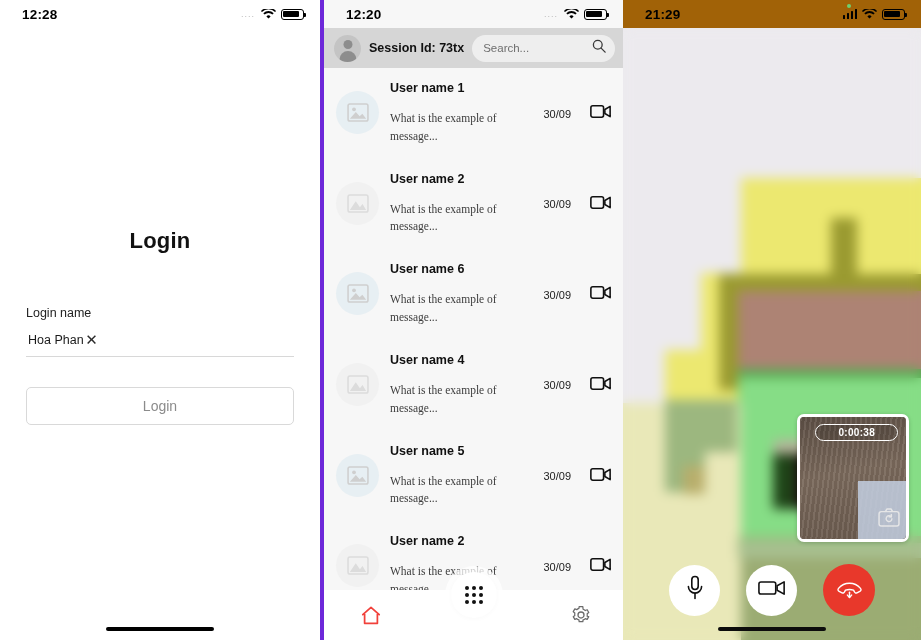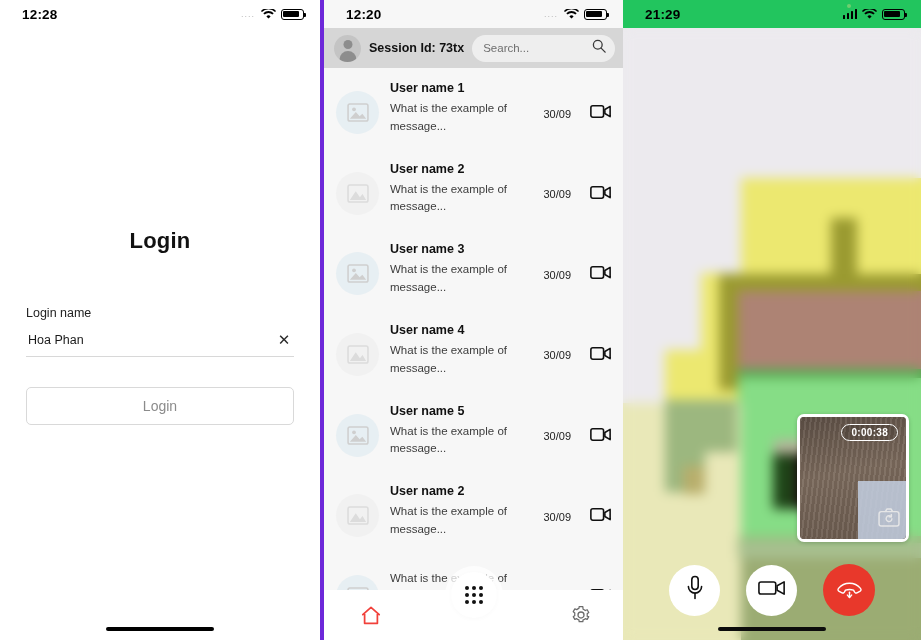--- a/index.html
+++ b/index.html
@@ -44,21 +44,21 @@
   .batt i { display: block; height: 100%; width: 86%; background: #000; border-radius: 1px; }
 
   
   .login-body { padding: 0 26px; }
   .login-title {
     text-align: center; font-size: 22px; font-weight: 700;
     color: #111; margin-top: 200px; letter-spacing: .2px;
   }
   .field-label { font-size: 12.5px; color: #222; margin-top: 52px; }
   .field-row {
-    display: flex; align-items: center; justify-content: space-between;
+    display: flex; align-items: center; justify-content: flex-start;
     border-bottom: 1px solid #d8d8d8; padding: 12px 2px 9px 2px;
   }
   .field-value { font-size: 12.5px; color: #1a1a1a; }
   .clear-x {
     font-size: 15px; color: #2a2a2a; line-height: 1; cursor: pointer;
     width: 16px; text-align: center;
   }
   .login-btn {
     margin-top: 30px; width: 100%; height: 38px;
     border: 1px solid #d9d9d9; border-radius: 5px; background: #fff;
@@ -107,22 +107,23 @@
   }
   .row-avatar {
     width: 43px; height: 43px; border-radius: 50%; flex: 0 0 auto;
     display: flex; align-items: center; justify-content: center; margin-top: 10px;
   }
   .row-avatar.tint-a { background: #e7eff3; }
   .row-avatar.tint-b { background: #f1f1f1; }
   .row-main { flex: 1 1 auto; min-width: 0; }
   .row-name { font-size: 12.5px; font-weight: 700; color: #111; }
   .row-msg {
-    font-size: 11.5px; color: #3c3c3c; margin-top: 5px; line-height: 1.55;
+    font-size: 11.5px; color: #3c3c3c; margin-top: 15px; line-height: 1.55;
     max-width: 140px;
+    font-family: Liberation Serif, serif;
   }
   .row-right {
     display: flex; align-items: center; gap: 19px; flex: 0 0 auto;
     margin-top: 23px;
   }
   .row-date { font-size: 11px; color: #222; }
 
   .tabbar {
     position: absolute; bottom: 0; left: 0; width: 303px; height: 50px;
     background: #ffffff; display: flex; align-items: center;
@@ -132,21 +133,21 @@
   .fab {
     position: absolute; bottom: 22px; left: 50%; transform: translateX(-50%);
     width: 46px; height: 46px; border-radius: 50%; background: #ffffff;
     box-shadow: 0 0 0 6px rgba(255,255,255,.75), 0 1px 5px rgba(0,0,0,.10);
     display: grid; grid-template-columns: repeat(3, 4px); grid-template-rows: repeat(3, 4px);
     gap: 3px; align-content: center; justify-content: center; z-index: 18; cursor: pointer;
   }
   .fab span { width: 4px; height: 4px; border-radius: 50%; background: #111; }
 
   
-  .call-statusbar { background: #22c55e; }
+  .call-statusbar { background: #a16207; }
   .call-statusbar .sb-time { font-weight: 700; }
   .green-dot {
     position: absolute; right: 70px; top: 4px; width: 4px; height: 4px;
     border-radius: 50%; background: #6fcf6f;
   }
   .video-stage { position: absolute; inset: 28px 0 0 0; background: #eceaee; overflow: hidden; }
   .blk { position: absolute; }
   .pip {
     position: absolute; right: 12px; bottom: 98px; width: 112px; height: 128px;
     border: 3px solid #ffffff; border-radius: 7px; overflow: hidden;
@@ -155,21 +156,21 @@
   .pip-wood { position: absolute; inset: 0;
     background:
       repeating-linear-gradient(97deg, rgba(255,255,255,.07) 0 2px, rgba(0,0,0,.06) 2px 5px),
       linear-gradient(170deg, #5d4f45 0%, #7b6a5c 45%, #6a5a4e 100%);
   }
   .pip-panel {
     position: absolute; right: 0; bottom: 0; width: 48px; height: 58px;
     background: #c3cfe2; opacity: .85;
   }
   .pip-timer {
-    position: absolute; top: 7px; right: 8px; padding: 2px 9px;
+    position: absolute; top: 7px; right: 8px; padding: 2px 22px;
     border: 1.4px solid #ffffff; border-radius: 10px;
     font-size: 10px; font-weight: 700; color: #ffffff; letter-spacing: .3px;
     background: rgba(0,0,0,.13); z-index: 3;
   }
   .pip-flip {
     position: absolute; right: 6px; bottom: 8px; z-index: 3; cursor: pointer;
     opacity: .92;
   }
   .call-controls {
     position: absolute; bottom: 20px; left: 0; width: 298px; height: 60px;
@@ -288,21 +289,21 @@
         </div>
         <div class="row">
           <div class="row-avatar tint-a">
             <svg width="22" height="19" viewBox="0 0 24 21">
               <rect x="1" y="1" width="22" height="19" rx="2" fill="none" stroke="#cfcfcf" stroke-width="1.7"></rect>
               <circle cx="7.6" cy="7" r="2.1" fill="#cfcfcf"></circle>
               <path d="M3 17.4 9.6 10l4.2 4.6 3-2.7 4.2 5.5z" fill="#cfcfcf"></path>
             </svg>
           </div>
           <div class="row-main">
-            <div class="row-name">User name 3</div>
+            <div class="row-name">User name 6</div>
             <div class="row-msg">What is the example of message...</div>
           </div>
           <div class="row-right">
             <span class="row-date">30/09</span>
             <span><svg width="21" height="15" viewBox="0 0 24 17">
                 <rect x="1" y="2" width="14.5" height="13" rx="2.2" fill="none" stroke="#111" stroke-width="1.8"></rect>
                 <path d="M17 6.2 23 2.6v11.8L17 10.8z" fill="none" stroke="#111" stroke-width="1.8" stroke-linejoin="round"></path>
               </svg></span>
           </div>
         </div>

